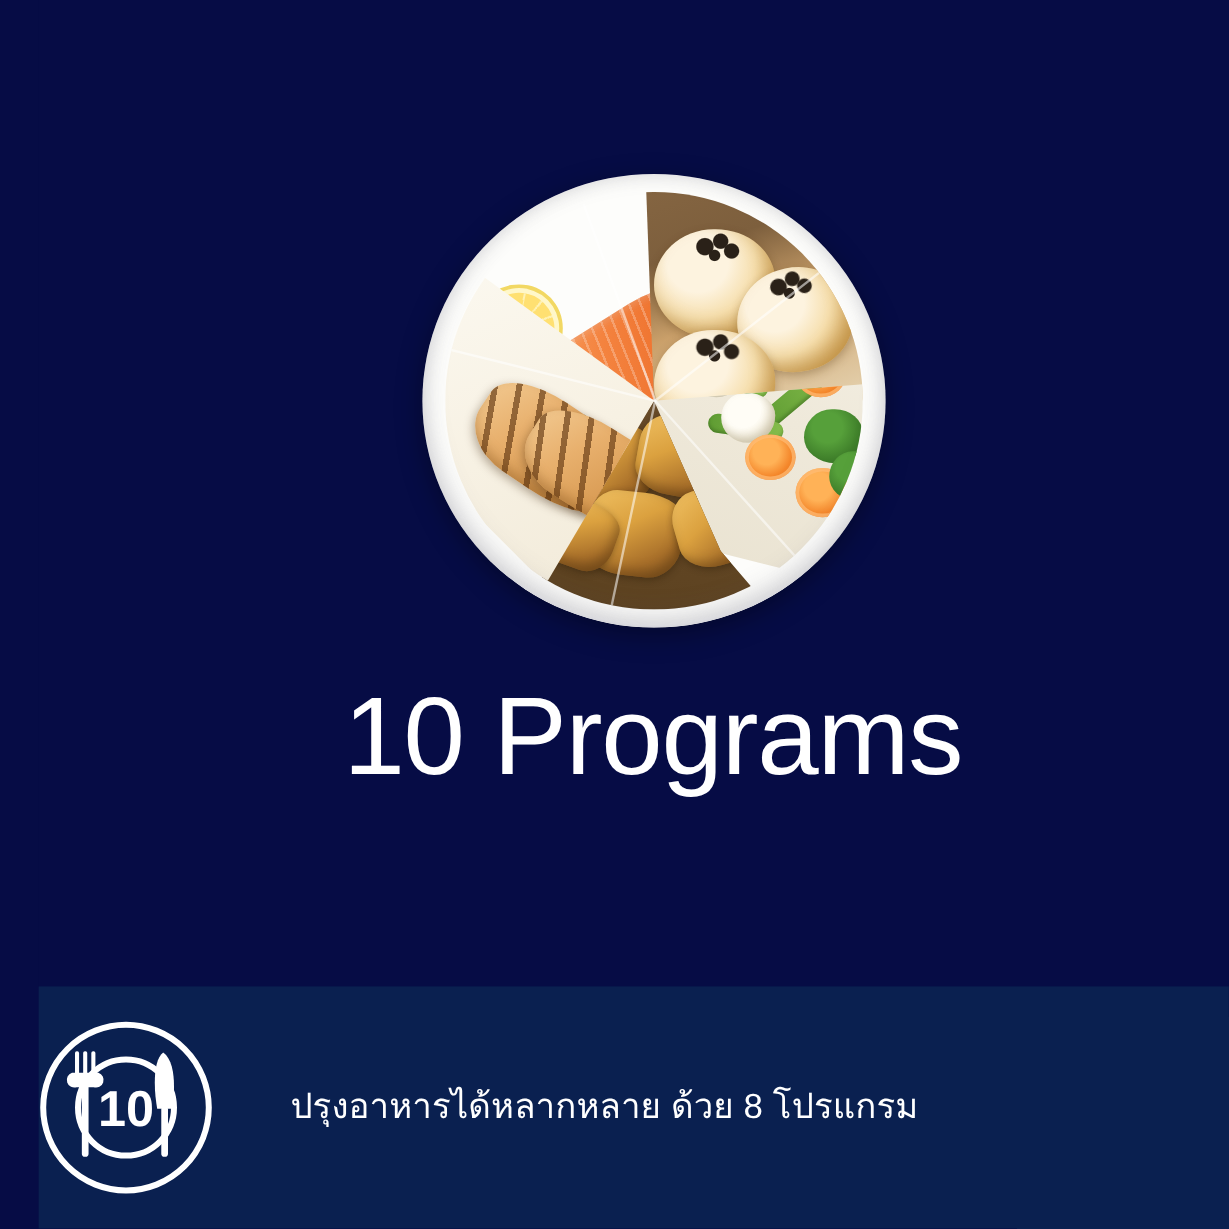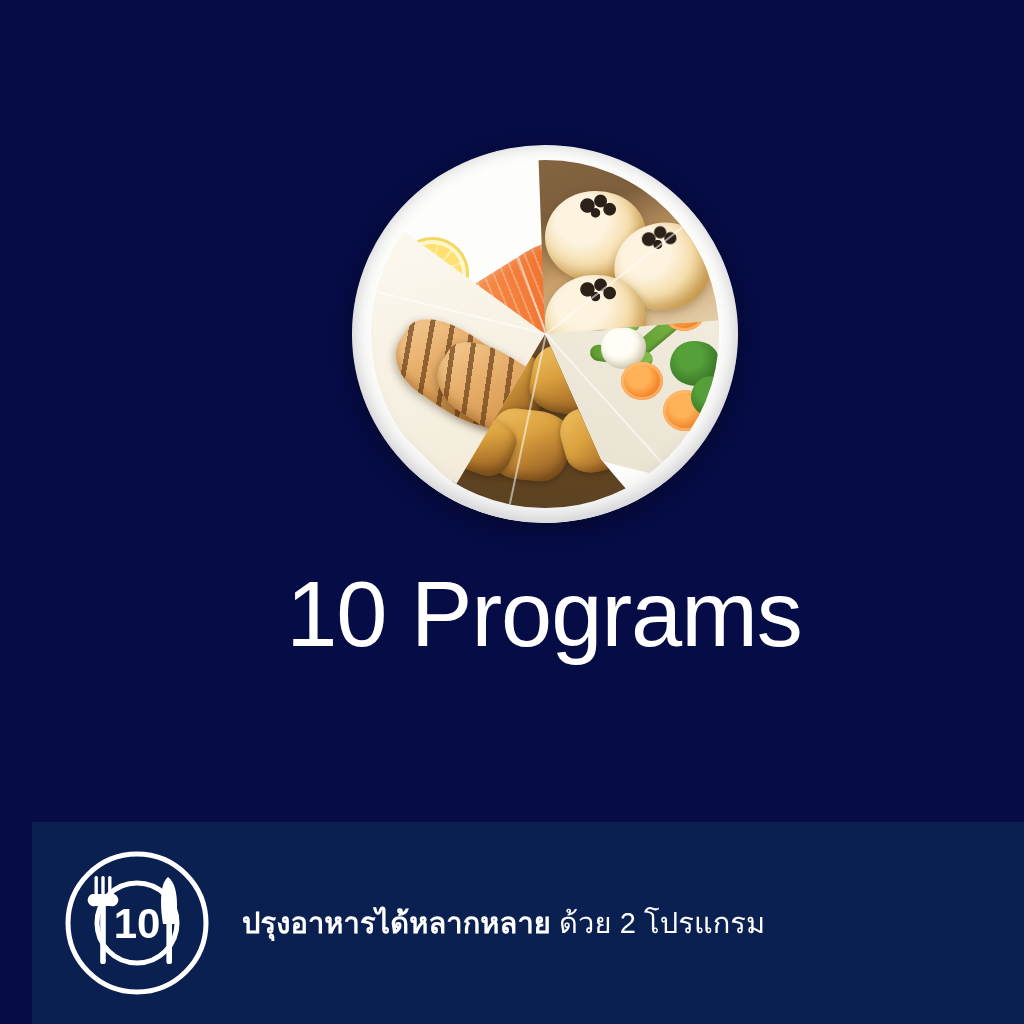--- a/index.html
+++ b/index.html
@@ -176,28 +176,28 @@
     position:absolute;left:0;top:566px;width:1024px;text-align:center;
     color:#ffffff;font-size:92px;line-height:96px;letter-spacing:-1px;font-weight:400;
   }
 
   
   .caption-bar{
     position:absolute;left:0;top:822px;width:1024px;height:202px;
     background:#0a2050;display:flex;align-items:center;
   }
   .icon-box{
-    width:210px;flex:0 0 210px;display:flex;align-items:center;justify-content:center;
+    width:210px;flex:0 0 210px;display:flex;align-items:center;justify-content:flex-start;
   }
   .cap-text{
     flex:1 1 auto;color:#ffffff;font-size:29px;line-height:41px;padding-right:80px;
     letter-spacing:.1px;
   }
   .cap-line{white-space:nowrap;}
-  .cap-strong{font-weight:700;text-align:center;}
+  .cap-strong{font-weight:400;text-align:center;}
 
   svg.icon{display:block;}
 </style>
 </head>
 <body>
 
 <div class="stage">
 
   <div class="hero">
 
@@ -295,16 +295,16 @@
         <g fill="#ffffff">
           <path d="M104 27 c7 5 9 17 9 28 c0 9 -1 15 -2 19 h-12 c-1 -6 -2 -13 -2 -22 c0 -12 2 -21 7 -25 z"></path>
           <rect x="102.4" y="72" width="5.6" height="42" rx="2.6"></rect>
         </g>
 
         <text x="73" y="88" text-anchor="middle" font-family="'Liberation Sans', sans-serif" font-size="42" font-weight="700" fill="#ffffff">10</text>
       </svg>
     </div>
 
     <div class="cap-text">
-      <div class="cap-line"><span class="cap-strong">ปรุงอาหารได้หลากหลาย</span><span> ด้วย 2 โปรแกรม</span></div>
+      <div class="cap-line"><span class="cap-strong">ปรุงอาหารได้หลากหลาย</span><span> ด้วย 8 โปรแกรม</span></div>
     </div>
   </div>
 </div>
 
 </body></html>

